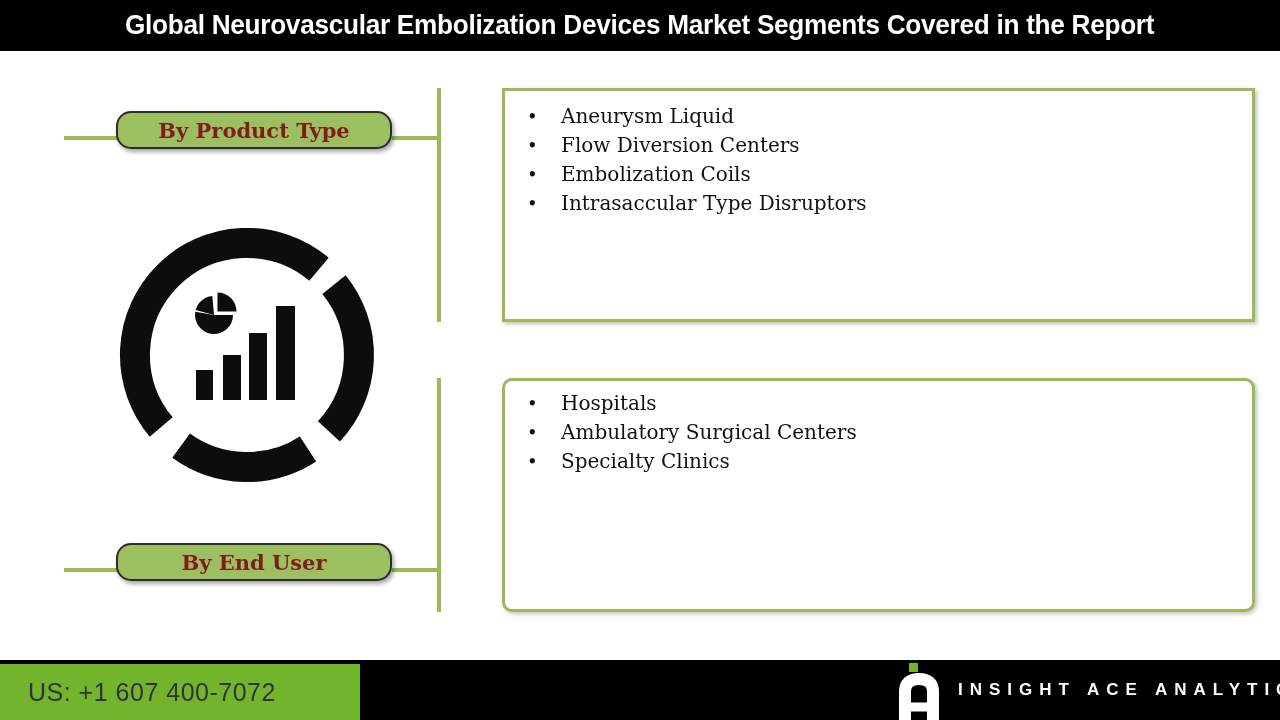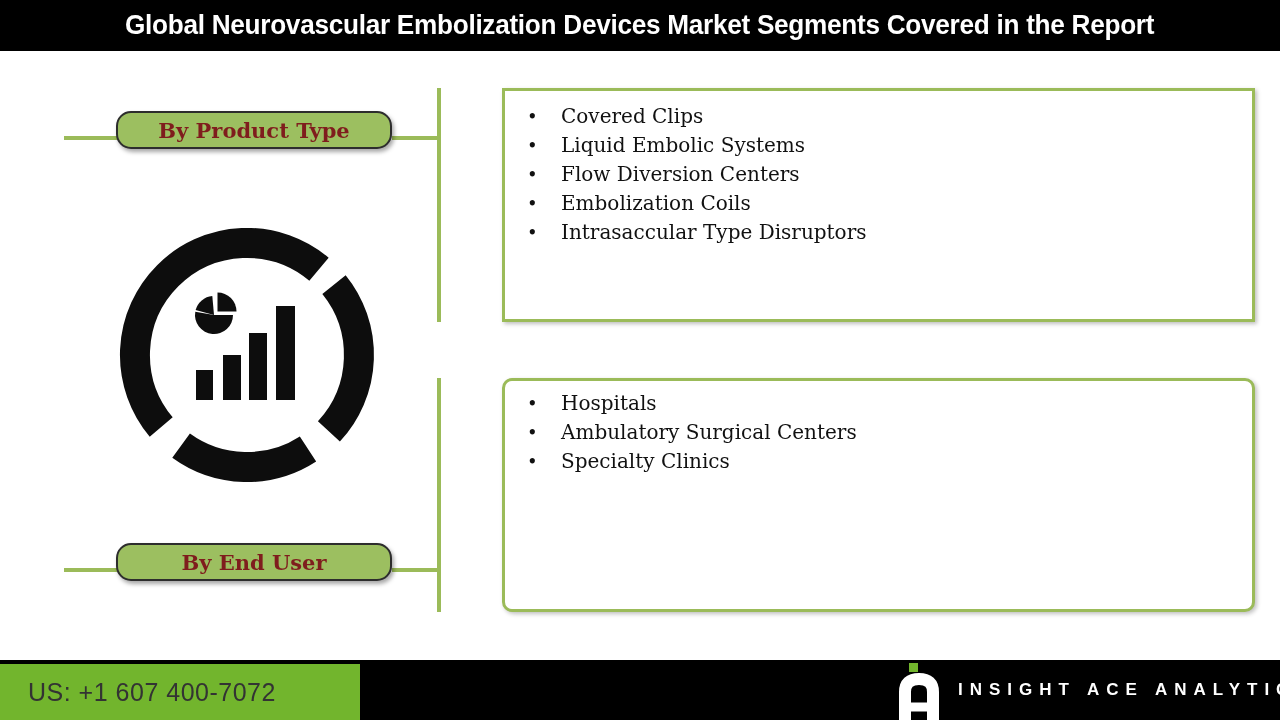--- a/index.html
+++ b/index.html
@@ -119,22 +119,21 @@
 
 <div class="seg-btn seg-btn-1">
   <span>By Product Type</span>
 </div>
 <div class="seg-btn seg-btn-2">
   <span>By End User</span>
 </div>
 
 <div class="list-box list-box-1">
   <ul>
-    <li>Covered Clips</li>
-    <li>Liquid Embolic Systems</li>
+    <li>Aneurysm Liquid</li>
     <li>Flow Diversion Centers</li>
     <li>Embolization Coils</li>
     <li>Intrasaccular Type Disruptors</li>
   </ul>
 </div>
 
 <div class="list-box list-box-2">
   <ul>
     <li>Hospitals</li>
     <li>Ambulatory Surgical Centers</li>

